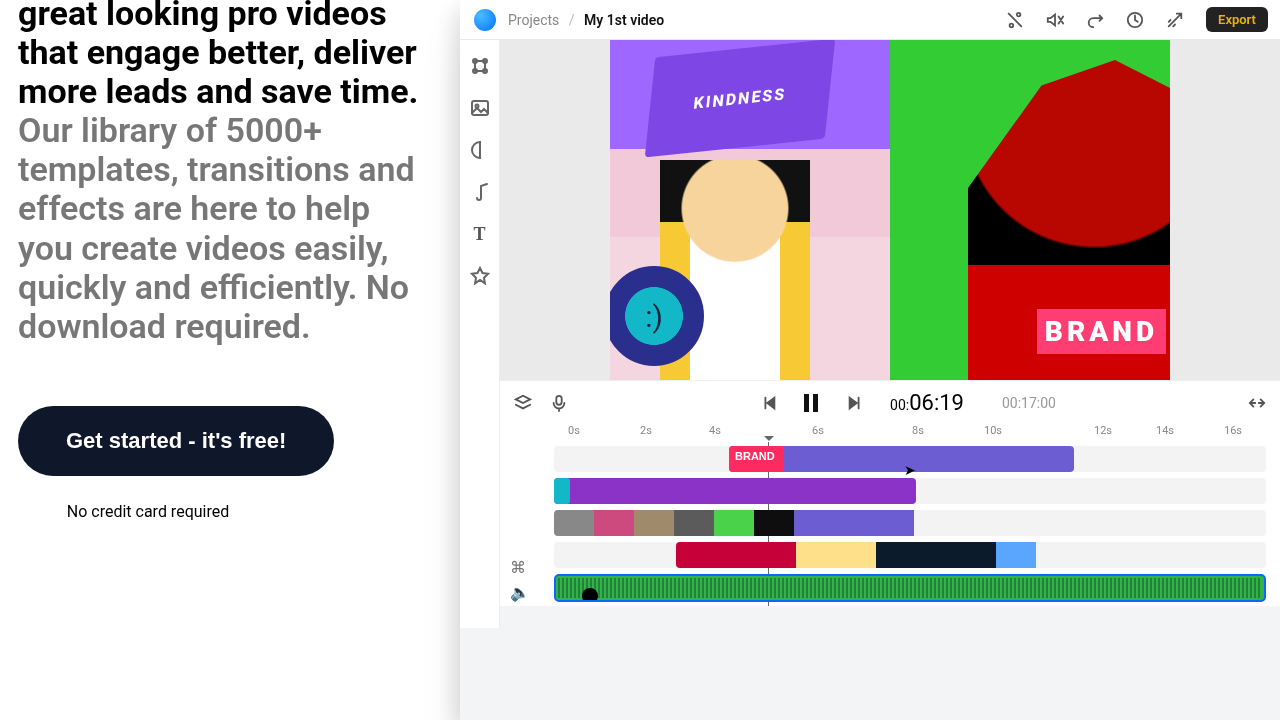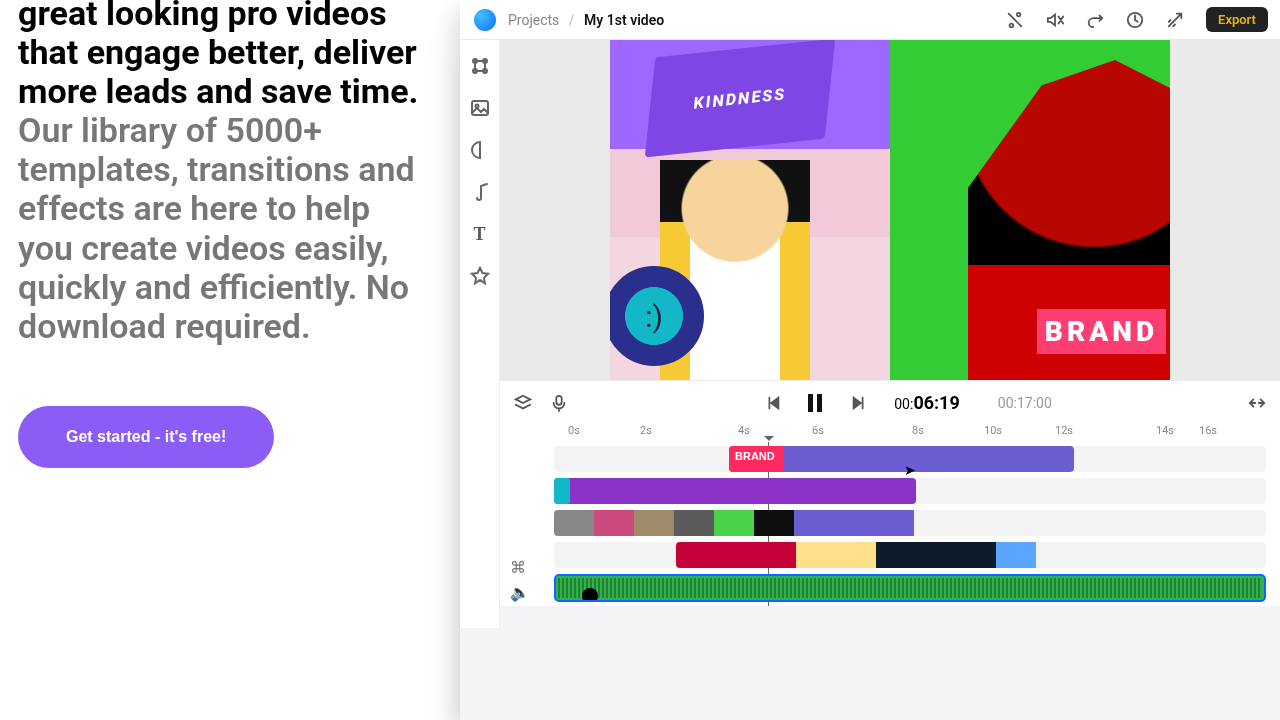--- a/index.html
+++ b/index.html
@@ -21,26 +21,26 @@
     font-size: 34px;
     line-height: 1.15;
     font-weight: 700;
     color: #000;
     margin-top: -6px;
   }
   .promo h1 .grey { color: #777; font-weight: 600; }
   .promo .cta {
     margin-top: 60px;
     display: inline-block;
-    background: #8b5cf6;
+    background: #0f172a;
     color: #fff;
     border: none;
     border-radius: 36px;
     padding: 22px 48px;
-    font-size: 16px;
+    font-size: 22px;
     font-weight: 600;
     cursor: pointer;
   }
   .promo .note {
     margin-top: 26px;
     font-size: 16px;
     color: #000;
     text-align: center;
     width: 260px;
   }
@@ -179,21 +179,21 @@
   .playbar {
     height: 44px; background:#fff; border-top:1px solid #eee;
     display:flex; align-items:center; padding:0 14px; gap:18px;
     font-size:14px;
   }
   .playbar .ico { width:18px; height:18px; color:#555; cursor:pointer; }
   .playbar .center { flex:1; display:flex; align-items:center; justify-content:center; gap:26px; }
   .pause-ico { width:16px; height:18px; display:flex; gap:4px; }
   .pause-ico span { width:5px; background:#111; }
   .time-now { font-variant-numeric: tabular-nums; }
-  .time-now .sec { font-size:18px; font-weight:700; }
+  .time-now .sec { font-size:22px; font-weight:400; }
   .time-tot { color:#999;padding-left:12px; }
 
   
   .ruler {
     height:18px; background:#fff; position:relative;
     font-size:11px; color:#888;
   }
   .ruler .tick { position:absolute; top:0; font-size:11px; }
 
   
@@ -248,20 +248,21 @@
   svg { width:100%; height:100%; stroke:currentColor; fill:none; stroke-width:2; stroke-linecap:round; }
 </style>
 </head>
 <body>
 
 <div class="promo">
   <h1>
     <span>great looking pro videos that engage better, deliver more leads and save time.</span><span class="grey"> Our library of 5000+ templates, transitions and effects are here to help you create videos easily, quickly and efficiently. No download required.</span>
   </h1>
   <button class="cta">Get started - it's free!</button>
+  <div class="note">No credit card required</div>
 </div>
 
 <div class="editor">
 
   <div class="topbar">
     <div class="logo"></div>
     <div class="crumbs">
       <span>Projects</span>
       <span class="sep">/</span>
       <span class="title">My 1st video</span>
@@ -365,27 +366,27 @@
           <span class="time-tot">00:17:00</span>
         </div>
         <span class="ico"><svg viewBox="0 0 20 20">
               <path d="M2 10h6M12 10h6M6 6l-4 4 4 4M14 6l4 4-4 4"></path>
             </svg></span>
       </div>
 
       <div class="ruler">
         <span class="tick" style="left:68px">0s</span>
         <span class="tick" style="left:140px">2s</span>
-        <span class="tick" style="left:238px">4s</span>
+        <span class="tick" style="left:209px">4s</span>
         <span class="tick" style="left:312px">6s</span>
         <span class="tick" style="left:412px">8s</span>
         <span class="tick" style="left:484px">10s</span>
-        <span class="tick" style="left:555px">12s</span>
+        <span class="tick" style="left:594px">12s</span>
         <span class="tick" style="left:656px">14s</span>
-        <span class="tick" style="left:699px">16s</span>
+        <span class="tick" style="left:724px">16s</span>
       </div>
 
       <div class="timeline">
         <div class="playhead"></div>
 
         <div class="track">
           <div class="clip purple1" style="left:175px;width:345px">
             <span style="position:absolute;left:6px;top:4px;font:900 11px sans-serif;color:#fff">BRAND</span>
           </div>
           <span class="cursor-arrow">➤</span>

